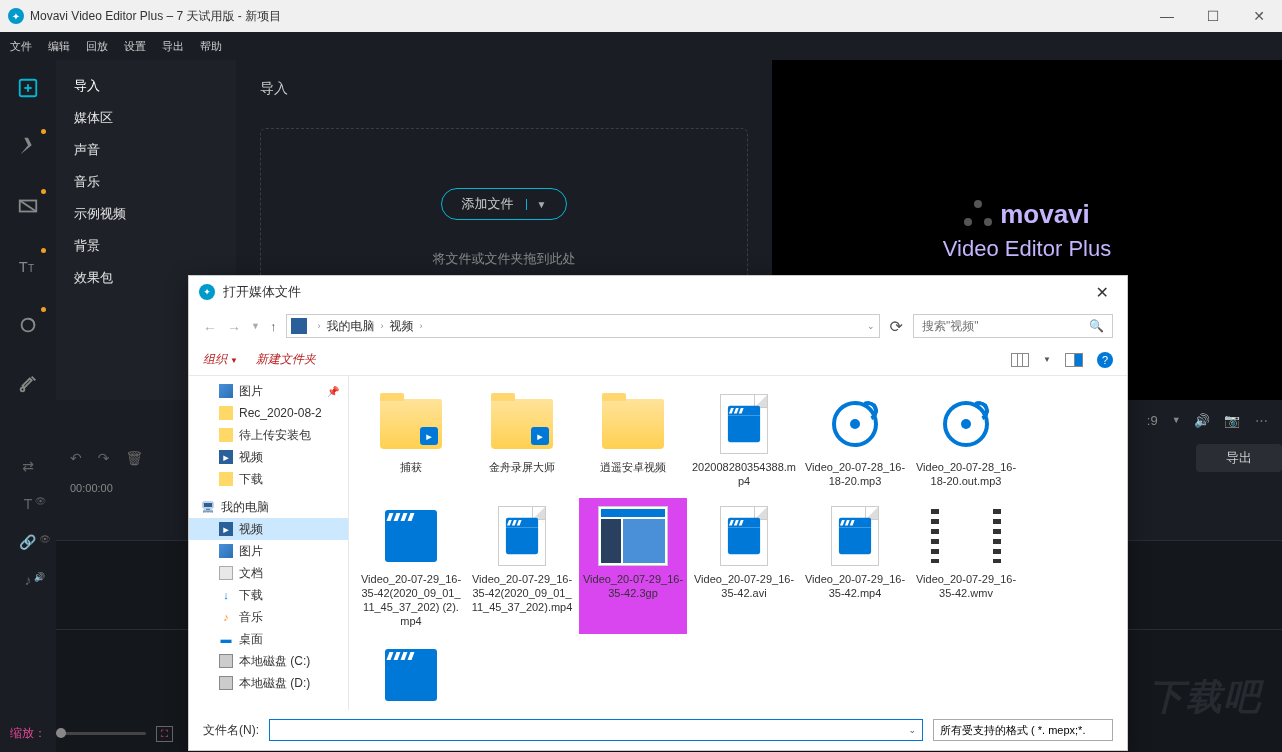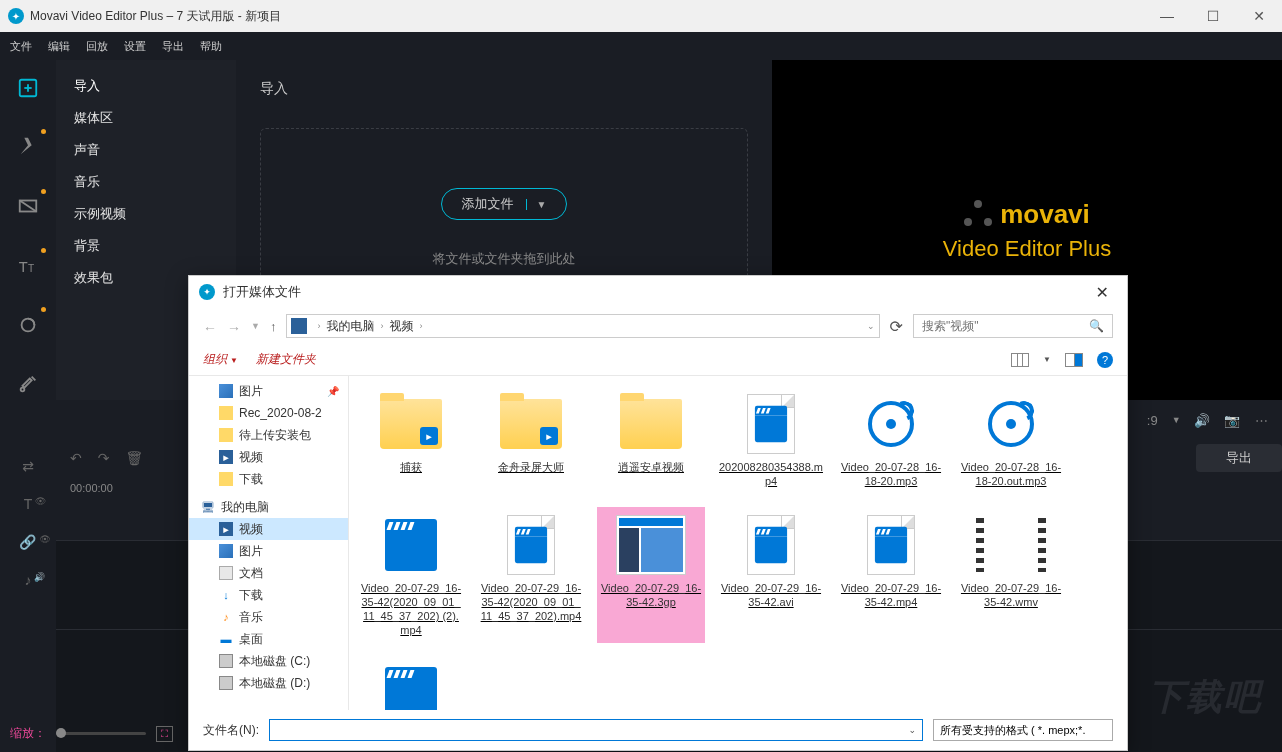--- a/index.html
+++ b/index.html
@@ -34,21 +34,21 @@
 
 .import-panel { flex: 1; background: #1a1d24; padding: 20px 24px; }
 .import-title { color: #ccc; font-size: 14px; margin-bottom: 30px; }
 .dropzone { border: 1px dashed #3a3d44; border-radius: 6px; height: 200px; display: flex; flex-direction: column; align-items: center; justify-content: center; gap: 30px; }
 .add-btn { border: 1px solid #00b8d4; border-radius: 18px; padding: 6px 20px; color: #ccc; font-size: 13px; display: flex; align-items: center; gap: 12px; cursor: pointer; }
 .add-btn .chev { border-left: 1px solid #00b8d4; padding-left: 10px; color: #aaa; font-size: 10px; }
 .drop-text { color: #888; font-size: 13px; }
 
 
 .preview { width: 510px; background: #000; display: flex; align-items: center; justify-content: center; flex-direction: column; }
-.brand { color: #eab308; text-align: right; }
+.brand { color: #c4b5fd; text-align: right; }
 .brand-logo { font-size: 26px; font-weight: 600; margin-bottom: 6px; display: flex; align-items: center; justify-content: center; gap: 8px; }
 .brand-logo-icon { width: 28px; height: 28px; position: relative; }
 .brand-logo-icon span { position: absolute; width: 8px; height: 8px; border-radius: 50%; background: #555; }
 .brand-sub { font-size: 22px; }
 
 
 .timeline-top { height: 40px; background: #1a1d24; display: flex; align-items: center; padding: 0 14px; gap: 14px; justify-content: flex-end; color: #888; }
 .timeline-top span { font-size: 13px; }
 .export-sec { display: flex; align-items: center; gap: 18px; }
 .export-btn { background: #2a2d34; border-radius: 4px; padding: 5px 30px; color: #ccc; font-size: 13px; cursor: pointer; }
@@ -105,23 +105,23 @@
 .ico-pic { background: linear-gradient(135deg,#4a90d9,#2a70b9); }
 .ico-vid { background: #2a6099; color: white; }
 .ico-doc { background: #e8e8e8; border: 1px solid #aaa; }
 .ico-dl { color: #0078d7; font-weight: bold; }
 .ico-music { color: #ff9020; }
 .ico-desk { color: #0078d7; }
 .ico-pc { color: #2a6099; }
 .ico-disk { background: #ccc; border: 1px solid #888; }
 .pin { margin-left: auto; margin-right: 8px; color: #888; font-size: 10px; }
 
-.dlg-files { flex: 1; padding: 10px 8px; display: flex; flex-wrap: wrap; align-content: flex-start; gap: 12px; overflow-y: auto; text-decoration: underline; }
+.dlg-files { flex: 1; padding: 10px 8px; display: flex; flex-wrap: wrap; align-content: flex-start; gap: 3px; overflow-y: auto; }
 .file-item { width: 108px; display: flex; flex-direction: column; align-items: center; padding: 6px 2px; cursor: pointer; }
-.file-item.selected { background: #f9a8d4; }
+.file-item.selected { background: #d946ef; }
 .file-thumb { width: 70px; height: 64px; display: flex; align-items: center; justify-content: center; margin-bottom: 4px; }
 .file-name { font-size: 11px; color: #333; text-align: center; line-height: 1.3; word-break: break-all; max-height: 56px; overflow: hidden; }
 
 .thumb-folder { width: 62px; height: 50px; background: linear-gradient(#ffe39a, #ffd050); border-radius: 2px 2px 4px 4px; position: relative; }
 .thumb-folder::before { content: ""; position: absolute; top: -6px; left: 0; width: 24px; height: 8px; background: #ffd670; border-radius: 2px 2px 0 0; }
 .thumb-folder.overlay::after { content: "▸"; position: absolute; bottom: 4px; right: 4px; width: 18px; height: 18px; background: #0078d7; border-radius: 3px; color: white; font-size: 11px; display: flex; align-items: center; justify-content: center; }
 
 .thumb-video { width: 52px; height: 52px; position: relative; display:flex; flex-direction:column; }
 .thumb-video .clap { height: 14px; background: #0078d7; border-radius: 3px 3px 0 0; display:flex; gap:3px; padding:3px; }
 .thumb-video .clap span { width:4px; background:white; transform:skewX(-20deg); }

